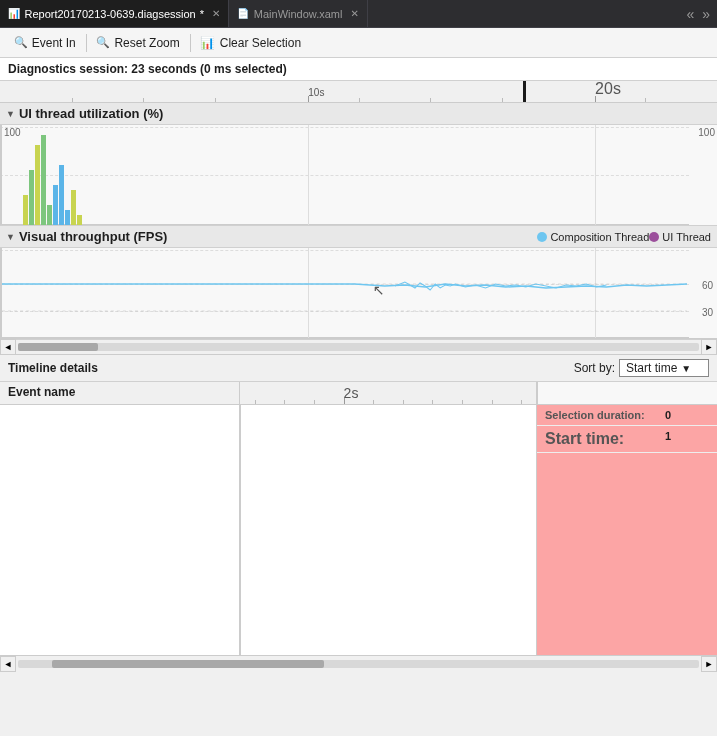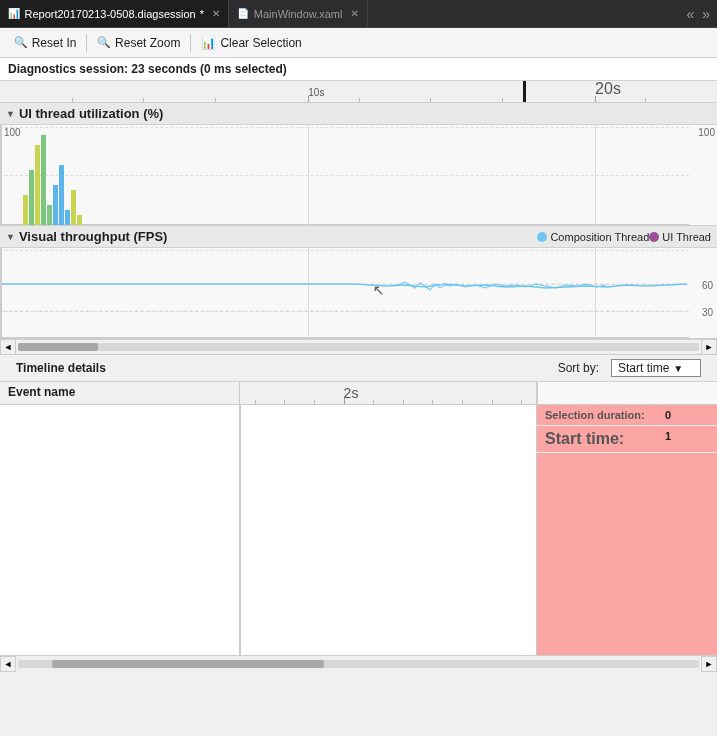--- a/index.html
+++ b/index.html
@@ -68,22 +68,22 @@
     .hscroll-bar {
       height: 16px; background: #f0f0f0; border-top: 1px solid #d0d0d0;
       display: flex; align-items: center; padding: 0 16px; position: relative;
     }
     .hscroll-track { flex: 1; height: 8px; background: #d8d8d8; border-radius: 4px; position: relative; }
     .hscroll-thumb { position: absolute; left: 0; width: 80px; height: 100%; background: #a0a0a0; border-radius: 4px; }
 
     
     .bottom-panel { background: #fff; flex: 1; display: flex; flex-direction: column; }
     .bottom-header {
-      display: flex; align-items: center; padding: 4px 16px;
-      background: #f0f0f0; border-bottom: 1px solid #d0d0d0; gap: 12px;
+      display: flex; align-items: center; padding: 4px 8px;
+      background: #f0f0f0; border-bottom: 1px solid #d0d0d0; gap: 4px;
     }
     .bottom-title { font-size: 12px; font-weight: 700; }
     .sort-label { margin-left: auto; font-size: 12px; }
     .sort-dropdown {
       display: flex; align-items: center; border: 1px solid #999;
       background: #fff; padding: 1px 4px; cursor: pointer; font-size: 12px; gap: 4px;
     }
 
     
     .bottom-hscroll {
@@ -92,39 +92,39 @@
     }
     .bottom-hscroll-track { flex: 1; height: 8px; background: #d8d8d8; margin: 0 16px; border-radius: 4px; position: relative; }
     .bottom-hscroll-thumb { position: absolute; left: 5%; width: 40%; height: 100%; background: #a0a0a0; border-radius: 4px; }
   </style>
 </head>
 <body>
 
 <div class="tab-bar">
   <div class="tab active">
     <span class="tab-icon">📊</span>
-    <span>Report20170213-0508.diagsession</span>
+    <span>Report20170213-0639.diagsession</span>
     <span>*</span>
     <span class="tab-close">✕</span>
   </div>
   <div class="tab">
     <span class="tab-icon">📄</span>
     <span>MainWindow.xaml</span>
     <span class="tab-close">✕</span>
   </div>
   <div class="tab-nav-right">
     <button class="tab-nav-btn">«</button>
     <button class="tab-nav-btn">»</button>
   </div>
 </div>
 
 <div class="toolbar">
   <button class="toolbar-btn">
     <span style="font-size:11px;">🔍</span>
-    <span>Reset In</span>
+    <span>Event In</span>
   </button>
   <div class="toolbar-separator"></div>
   <button class="toolbar-btn">
     <span style="font-size:11px;">🔍</span>
     <span>Reset Zoom</span>
   </button>
   <div class="toolbar-separator"></div>
   <button class="toolbar-btn">
     <span style="font-size:12px; color:#c00;">📊</span>
     <span>Clear Selection</span>

